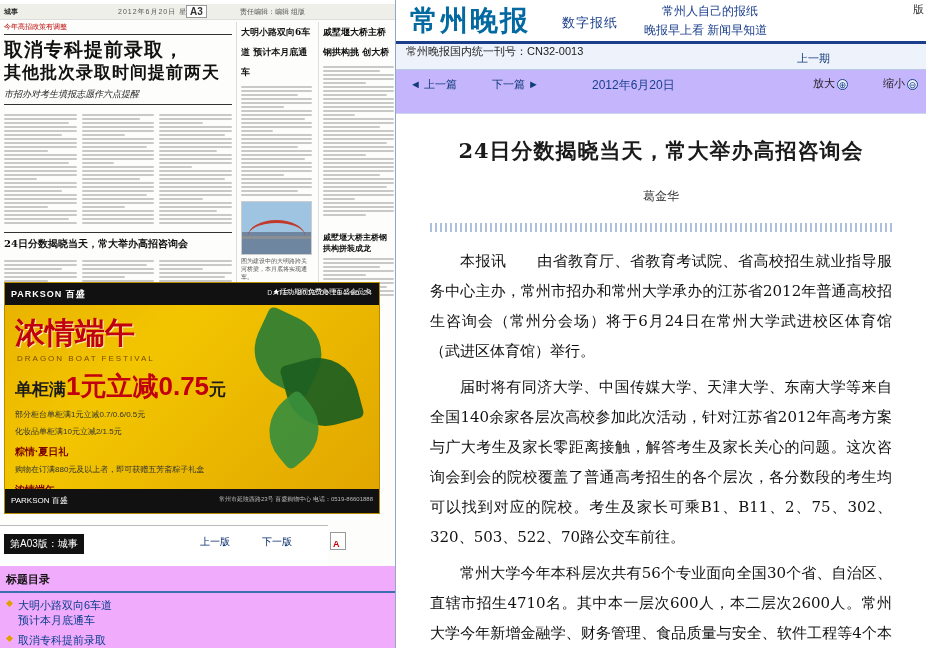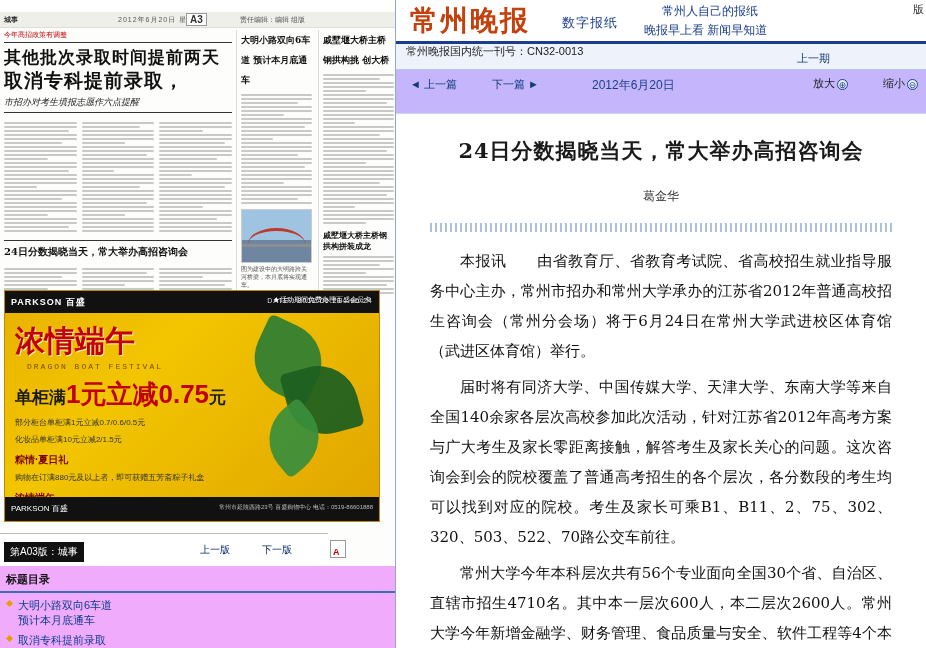--- a/index.html
+++ b/index.html
@@ -12,21 +12,21 @@
     position: relative;
   }
 
   
   #left-panel {
     position:absolute; left:0; top:0; width:396px; height:648px;
     background:#fff; border-right:1px solid #8fa8c8;
     overflow:hidden;
   }
   #paper-scan {
-    position:absolute; left:0; top:12px; width:396px; height:565px;
+    position:absolute; left:0; top:4px; width:396px; height:565px;
     background:#fdfdfb;
     border-bottom:1px solid #c8c8c8;
     overflow:hidden;
   }
   .scan-topbar {
     position:absolute; left:0; top:0; width:396px; height:16px;
     background:#efefe9; border-bottom:1px solid #ddd;
     font-size:7px; color:#333; padding:3px 4px 0 4px; white-space:nowrap;
   }
   .scan-topbar .tb-left { float:left; font-weight:bold; }
@@ -94,21 +94,21 @@
   #ad .ad-top {
     height:22px; background:#111; color:#fff; font-size:9px; padding:5px 6px 0 6px;
     letter-spacing:1px;
   }
   #ad .ad-top .park { font-weight:bold; }
   #ad .ad-date { float:right; font-size:7px; color:#ddd; }
   #ad .ad-red {
     margin:8px 0 0 10px; color:#c0000f; font-weight:bold; font-size:30px;
     font-family:"DejaVu Serif", serif; text-shadow:1px 1px 0 #fff3b0;
   }
-  #ad .ad-dragon { color:#7a4a00; font-size:8px; margin-left:22px; letter-spacing:2px;font-family:Liberation Mono, monospace;}
+  #ad .ad-dragon { color:#7a4a00; font-size:8px; margin-left:12px; letter-spacing:2px;}
   #ad .ad-line2 {
     margin:6px 0 0 10px; font-size:17px; font-weight:bold; color:#1a1a1a;
   }
   #ad .ad-line2 .big { color:#c0000f; font-size:26px; }
   #ad .ad-small { margin:5px 0 0 10px; font-size:8px; color:#333; line-height:12px;}
   #ad .ad-block { margin:7px 0 0 10px; font-size:10px; color:#0b3d0b; line-height:14px;}
   #ad .ad-block b { color:#7a0000; }
   #ad .ad-foot {
     position:absolute; left:0; bottom:0; width:100%; height:24px;
     background:#111; color:#fff; font-size:8px; padding:6px;
@@ -168,21 +168,21 @@
 
   
   #right-panel {
     position:absolute; left:396px; top:0; width:530px; height:648px; background:#fff;
   }
   #masthead {
     position:relative; height:44px; background:#ffffff; border-bottom:3px solid #1a3e8c;
   }
   #masthead .logo {
     position:absolute; left:14px; top:2px;
-    font-family:"DejaVu Serif", serif; font-weight:bold; font-size:28px; color:#c2410c;
+    font-family:"DejaVu Serif", serif; font-weight:bold; font-size:28px; color:#0369a1;
     letter-spacing:2px;
   }
   #masthead .digital {
     position:absolute; left:166px; top:14px; font-size:13px; color:#1a3e8c; letter-spacing:1px;
   }
   #masthead .slogan1 {
     position:absolute; left:266px; top:3px; font-size:12px; color:#1a3e8c;
   }
   #masthead .slogan2 {
     position:absolute; left:248px; top:22px; font-size:12px; color:#1a3e8c;
@@ -241,22 +241,22 @@
 
     <div class="scan-topbar">
       <span class="tb-left">城事</span>
       <span class="tb-mid">2012年6月20日 星期三</span>
       <span class="tb-a3">A3</span>
       <span class="tb-right">责任编辑：编辑 组版</span>
     </div>
 
     <div class="scan-col" id="scan-col-1">
       <div class="kicker">今年高招政策有调整</div>
+      <div class="headline-1">取消专科提前录取，</div>
       <div class="headline-1 headline-1b">其他批次录取时间提前两天</div>
-      <div class="headline-1">取消专科提前录取，</div>
       <div class="subhead">市招办对考生填报志愿作六点提醒</div>
 
       <div class="colgroup" style="margin-top:5px;">
         <div class="lines tight">
           <i></i>
             <i></i>
             <i class="s90"></i>
             <i></i>
             <i></i>
             <i class="s80"></i>
@@ -476,21 +476,21 @@
           <i></i>
         <i class="s90"></i>
           <i></i>
           <i></i>
           <i class="s45"></i>
           <i></i>
           <i></i>
           <i></i>
           <i class="s60"></i>
       </div>
-      <div class="small-head" style="margin-top:6px;">戚墅堰大桥主桥钢拱构拼装成龙</div>
+      <div class="small-head" style="margin-top:16px;">戚墅堰大桥主桥钢拱构拼装成龙</div>
       <div class="lines tight">
         <i></i>
           <i></i>
           <i class="s80"></i>
           <i></i>
           <i class="s60"></i>
           <i></i>
           <i></i>
           <i class="s90"></i>
           <i></i>

